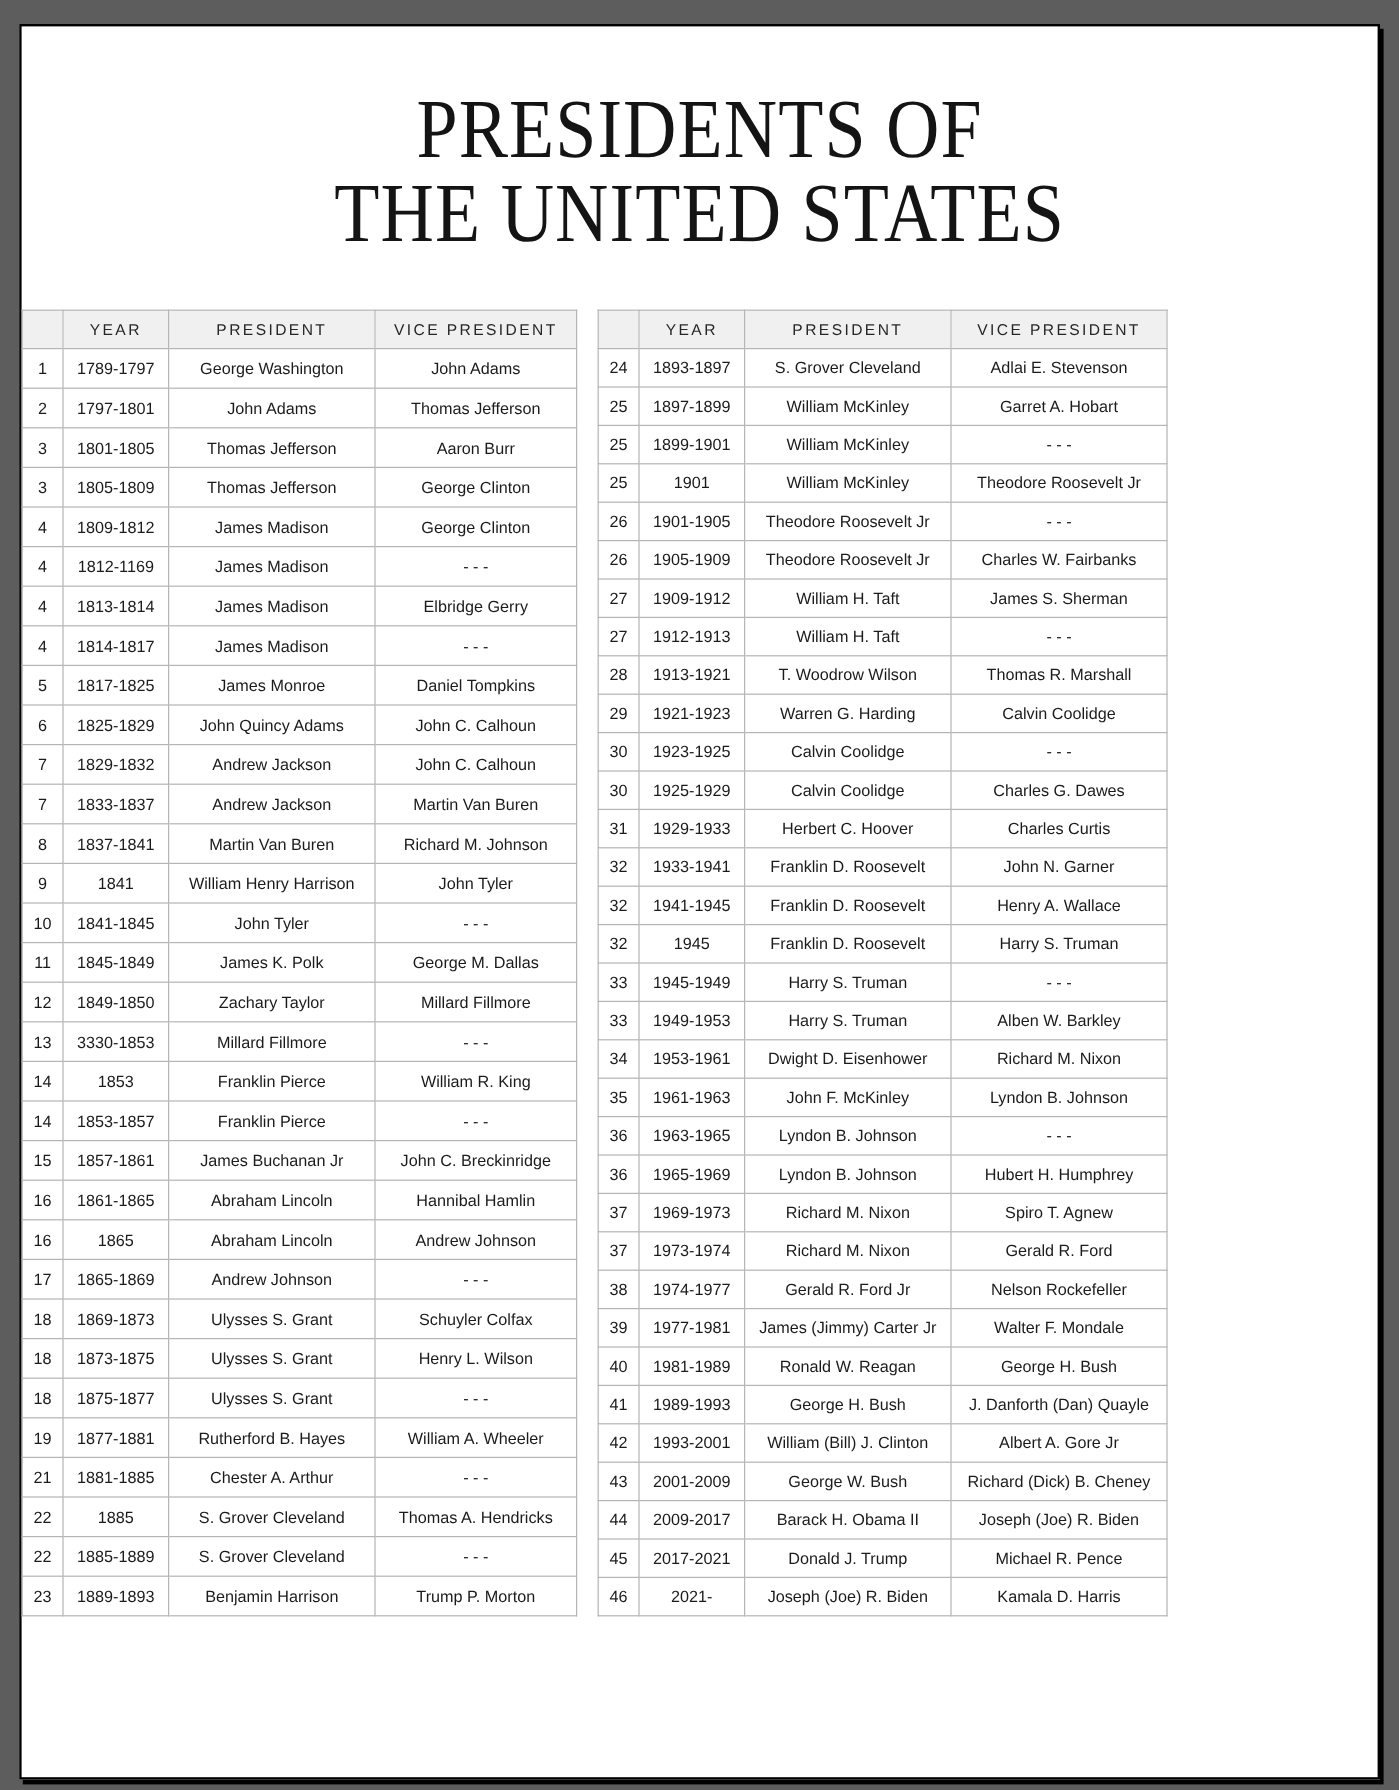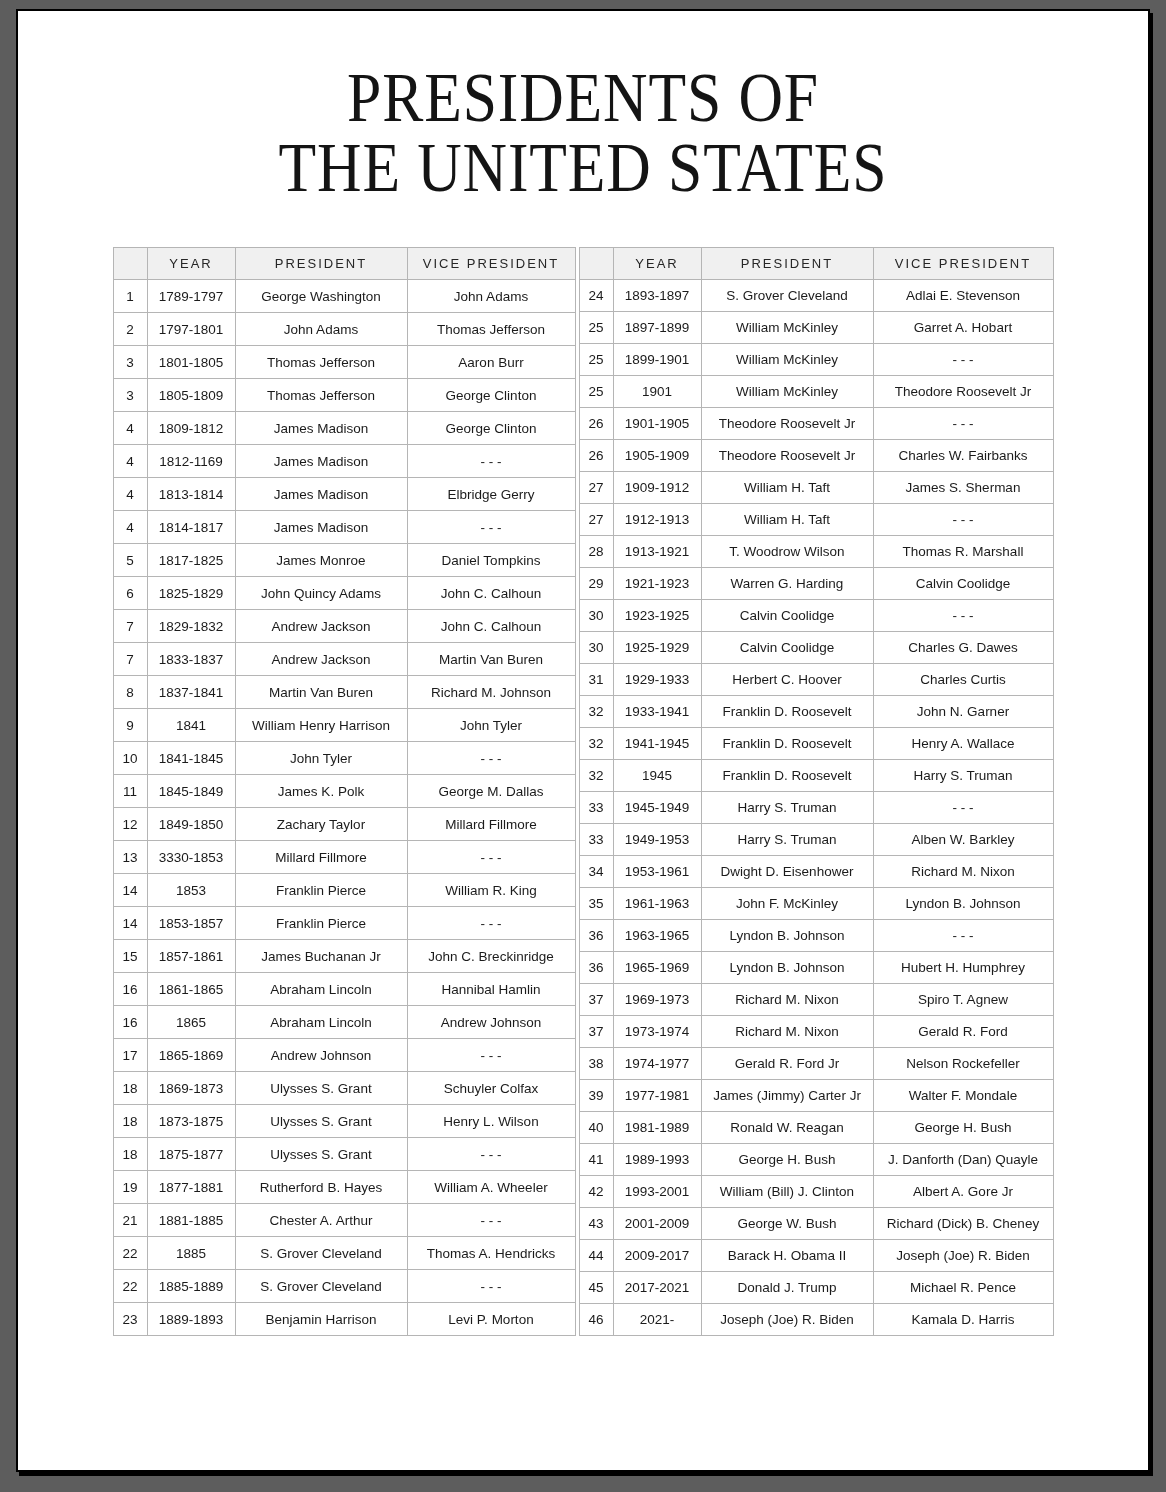--- a/index.html
+++ b/index.html
@@ -13,21 +13,21 @@
   * { margin: 0; padding: 0; box-sizing: border-box; }
   html, body {
     width: 1166px; height: 1492px;
     background: var(--bg);
     font-family: "Liberation Sans", sans-serif;
     overflow: hidden;
   }
   .viewport { position: relative; width: 1166px; height: 1492px; }
   .page {
     position: absolute;
-    left: 16px; top: 9px;
+    left: 16px; top: 20px;
     width: 1134px; height: 1463px;
     background: var(--page);
     border: 2px solid #000;
     box-shadow: 3px 4px 0 #000;
   }
   .title {
     margin-top: 52px;
     text-align: center;
     font-family: "Liberation Serif", serif;
     font-weight: normal;
@@ -38,22 +38,21 @@
   .title .line {
     display: block;
     transform: scaleX(0.88);
     transform-origin: center;
     white-space: nowrap;
     letter-spacing: 1px;
   }
   .tables {
     margin-top: 44px;
     display: flex;
-    justify-content: center;
-    gap: 3px;
+    gap: 17px;
   }
   table.ptable {
     border-collapse: collapse;
     table-layout: fixed;
     border: 1px solid var(--outer-border);
     color: var(--text);
   }
   table.tbl-left  { width: 462px; }
   table.tbl-right { width: 474px; }
   .ptable th, .ptable td {
@@ -291,21 +290,21 @@
             <tr>
               <td>22</td>
               <td>1885-1889</td>
               <td>S. Grover Cleveland</td>
               <td>- - -</td>
             </tr>
             <tr>
               <td>23</td>
               <td>1889-1893</td>
               <td>Benjamin Harrison</td>
-              <td>Levi P. Morton</td>
+              <td>Trump P. Morton</td>
             </tr>
           </tbody>
       </table>
 
       <table class="ptable tbl-right">
         <colgroup>
           <col class="c0">
             <col class="c1">
             <col class="c2">
             <col class="c3">

